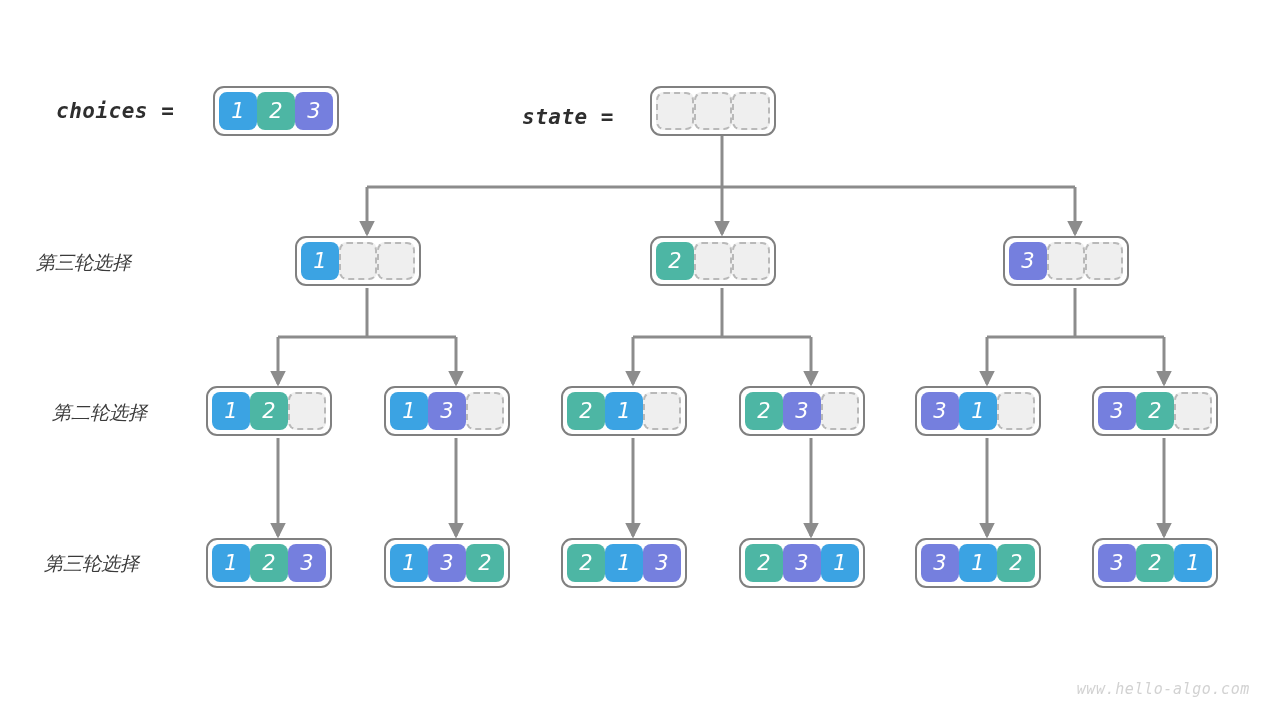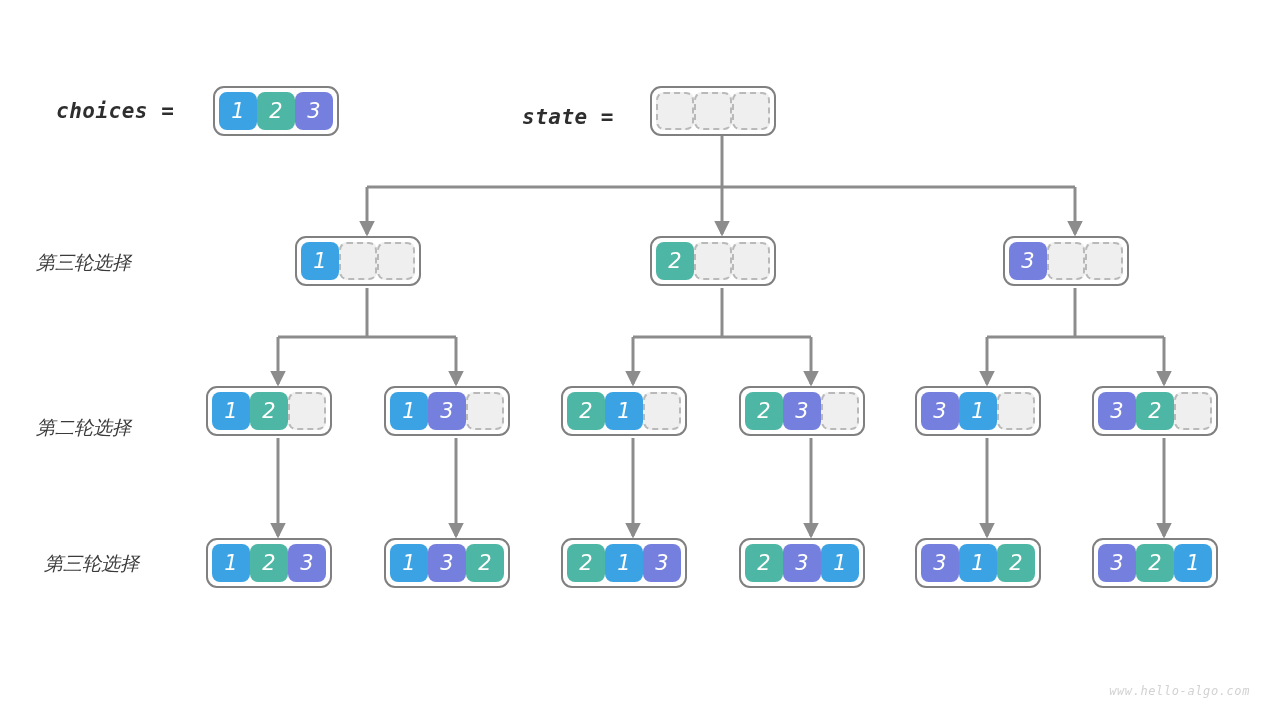--- a/index.html
+++ b/index.html
@@ -86,21 +86,21 @@
     border: 2px dashed #b9b9b9;
     color: transparent;
   }
 
   
   #watermark {
     position: absolute;
     right: 30px;
     bottom: 22px;
     font-family: "DejaVu Sans Mono", "Liberation Mono", monospace;
-    font-size: 12px;
+    font-size: 15px;
     color: #d2d2d2;
     letter-spacing: 0.6px;
     z-index: 3;
   }
 </style>
 </head>
 <body>
 
 <div id="canvas">
 
@@ -152,21 +152,21 @@
     </div>
 
   <div class="hdr-label" style="left:522px; top:105px;">state =</div>
   <div class="node" id="node-state" style="left:650px; top:86px;">
       <div class="cell empty"></div>
       <div class="cell empty"></div>
       <div class="cell empty"></div>
     </div>
 
   <div class="row-label" style="left:36px; top:250px;">第三轮选择</div>
-  <div class="row-label" style="left:36px; top:400px;margin-top:15px;">第二轮选择</div>
+  <div class="row-label" style="left:52px; top:400px;">第二轮选择</div>
   <div class="row-label" style="left:44px; top:551px;">第三轮选择</div>
 
   <div class="node lvl1" style="left:295px; top:236px;">
       <div class="cell" style="background: rgb(59, 163, 227);">1</div>
       <div class="cell empty"></div>
       <div class="cell empty"></div>
     </div>
   <div class="node lvl1" style="left:650px; top:236px;">
       <div class="cell" style="background: rgb(77, 182, 164);">2</div>
       <div class="cell empty"></div>

